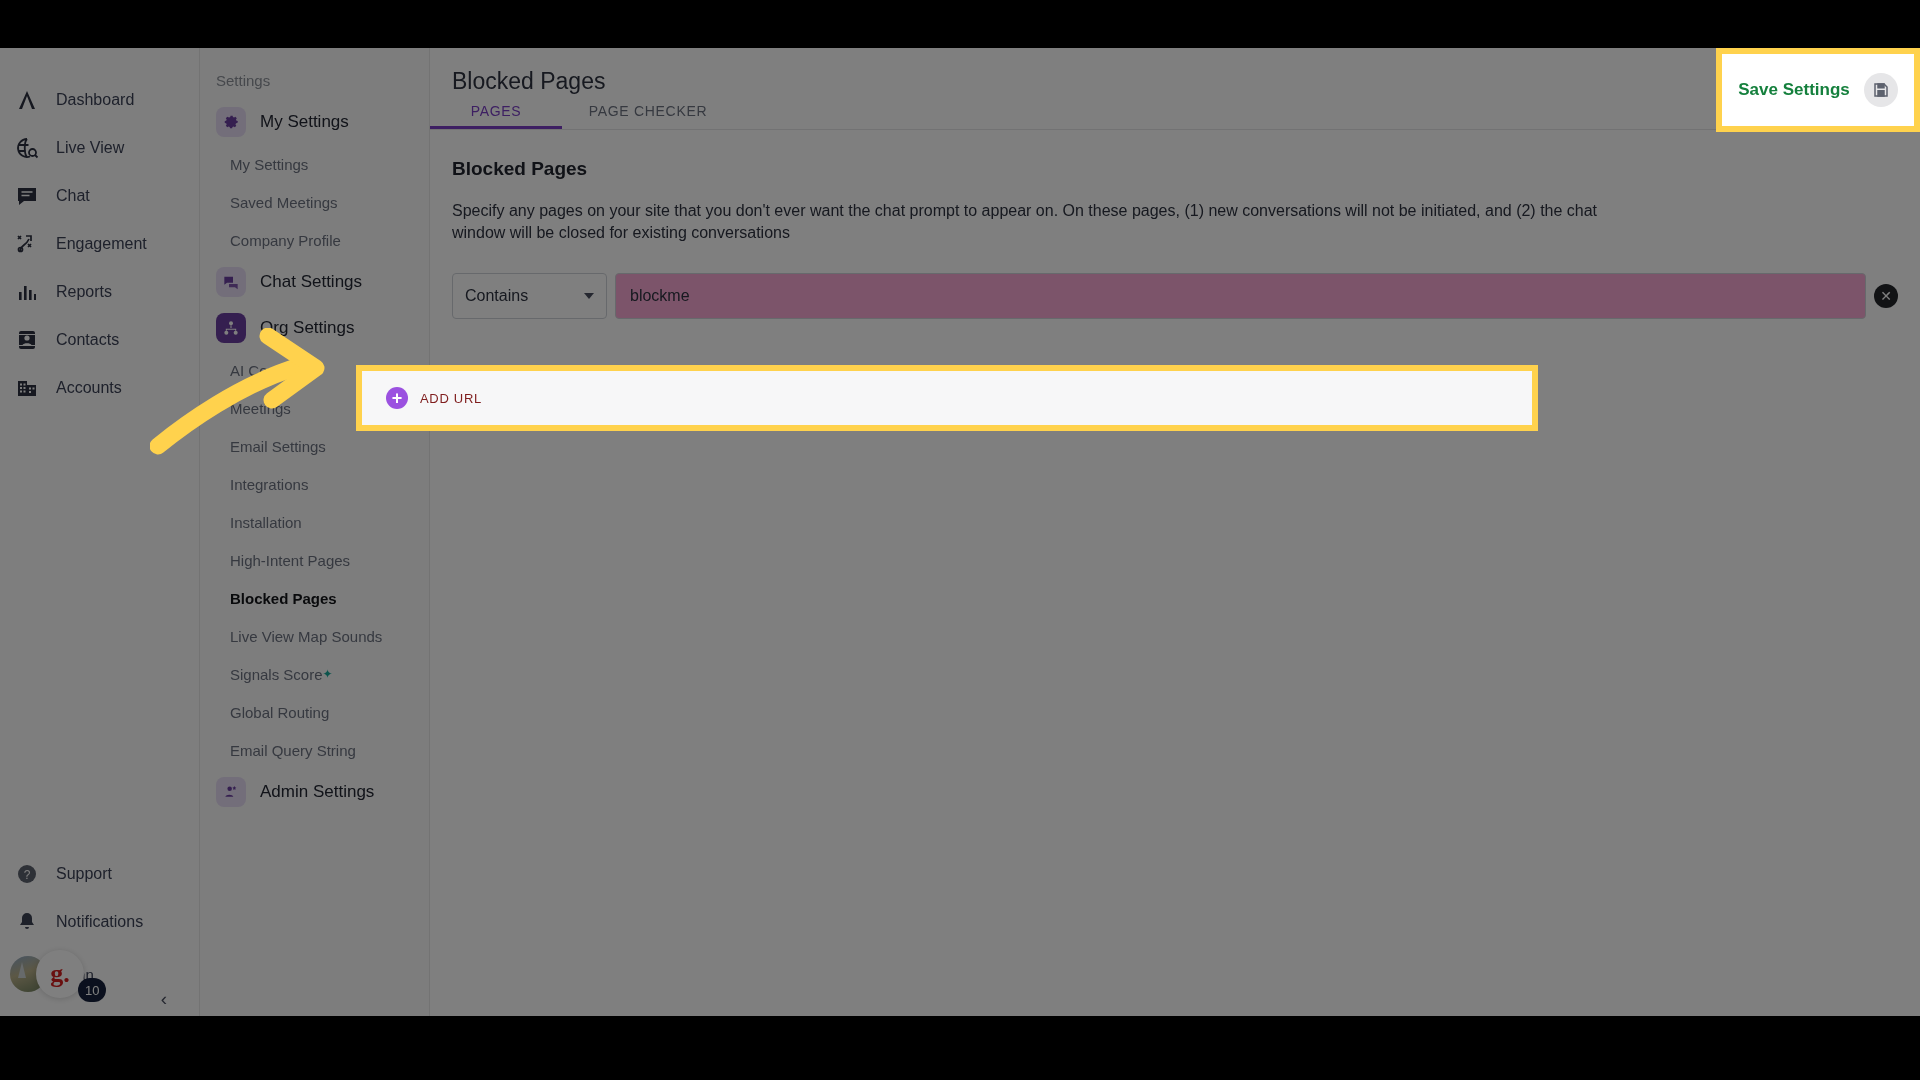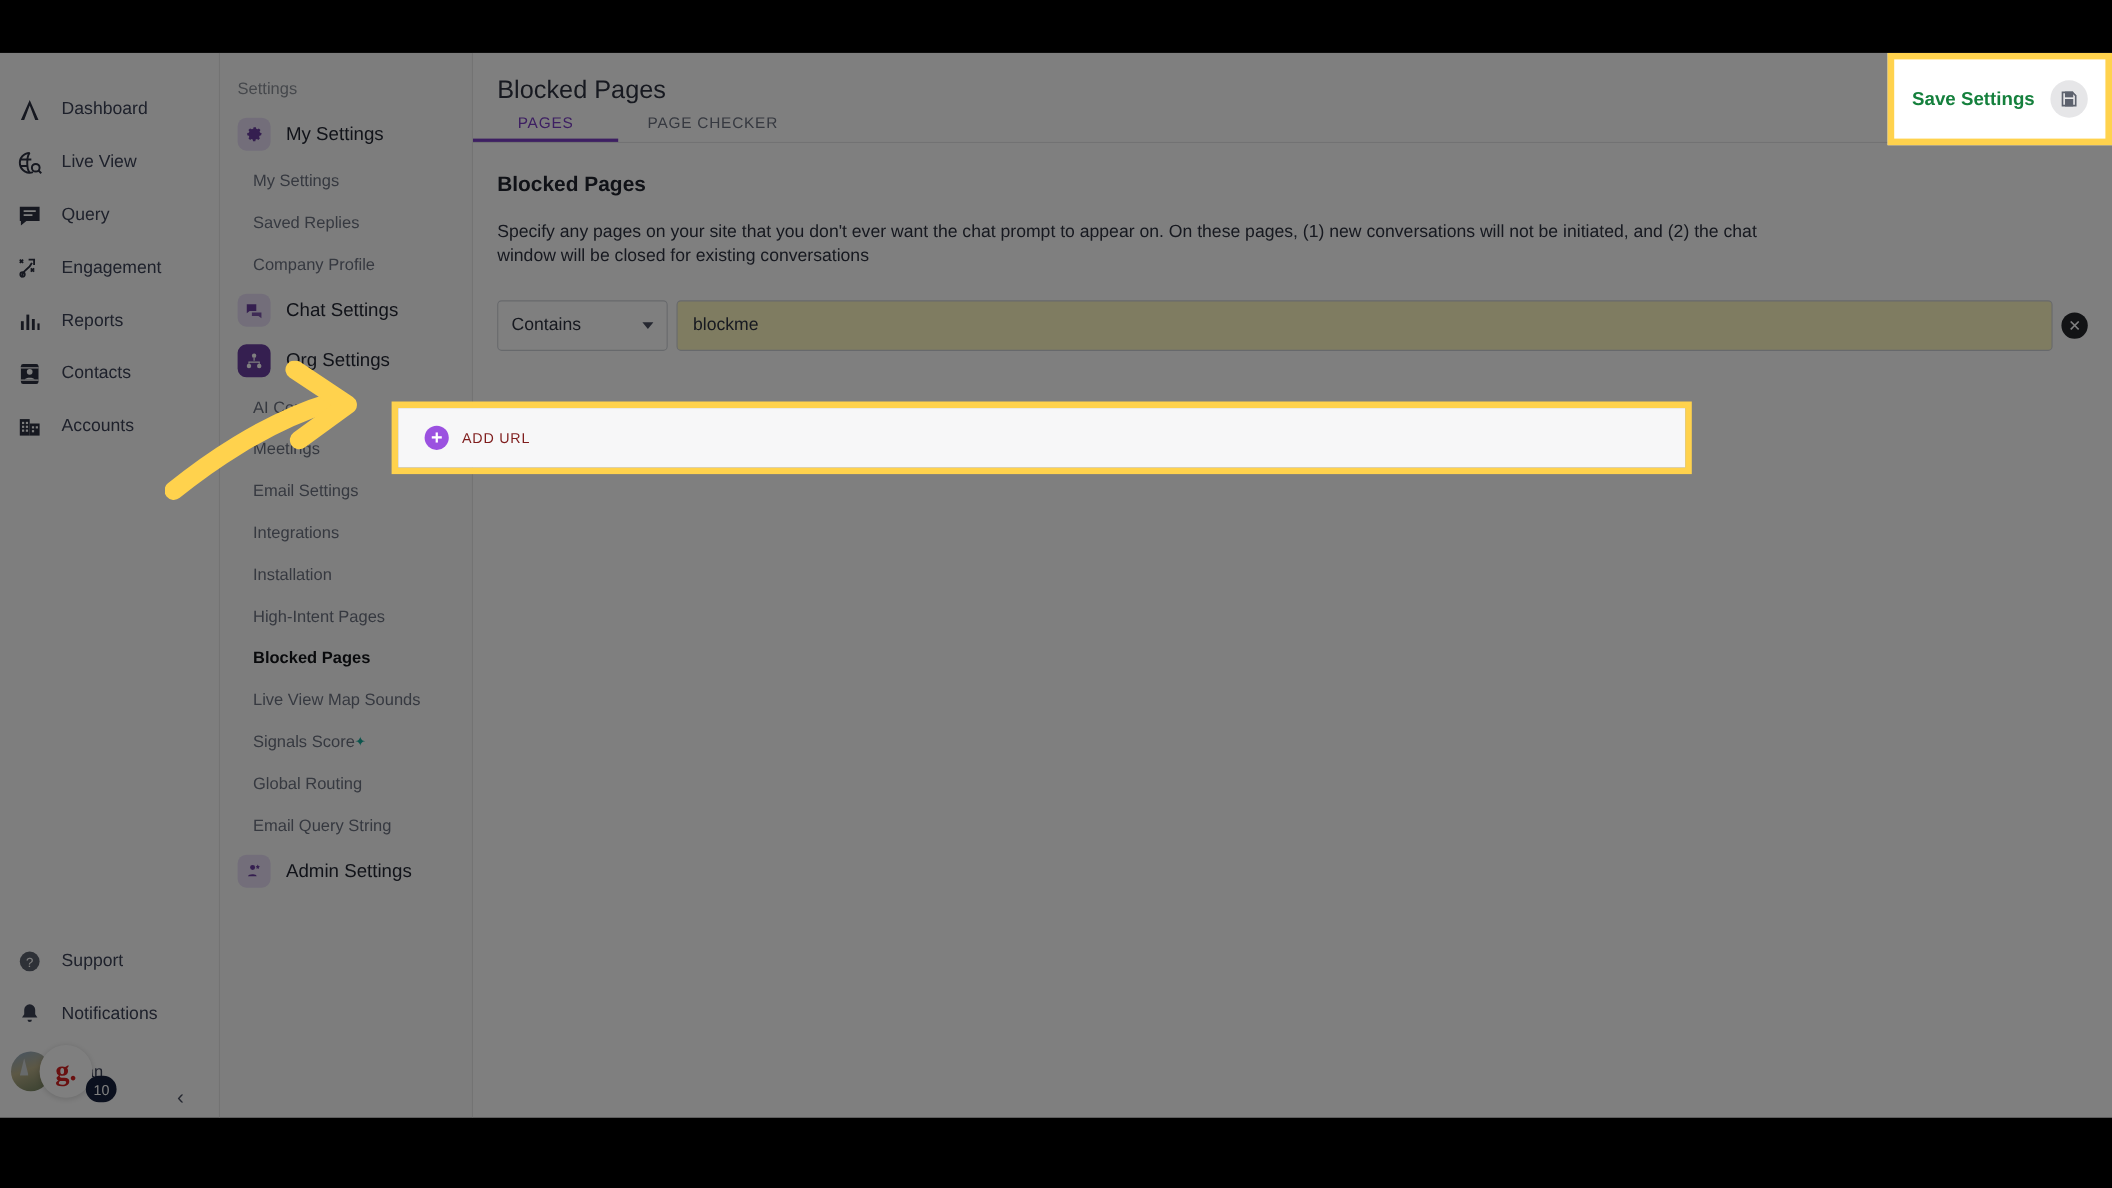--- a/index.html
+++ b/index.html
@@ -158,21 +158,21 @@
     width: 155px; height: 46px;
     border: 1px solid #cfd2d8; border-radius: 4px;
     background: #fff; display: flex; align-items: center;
     padding: 0 12px; justify-content: space-between;
     font-size: 16px; color: #2e3340; cursor: pointer;
   }
   .caret { width: 0; height: 0; border-left: 5px solid transparent;
            border-right: 5px solid transparent; border-top: 6px solid #4a4f60; }
   #url-input {
     flex: 1; height: 46px; border: 1px solid #cfd2d8; border-radius: 4px;
-    background: #fef9c3; padding: 0 14px; font-size: 16px; color: #2e3340;
+    background: #f9a8d4; padding: 0 14px; font-size: 16px; color: #2e3340;
     font-family: "Liberation Sans", sans-serif;
   }
   #delete-url {
     width: 24px; height: 24px; border-radius: 50%; background: #24262b;
     color: #fff; display: flex; align-items: center; justify-content: center;
     font-size: 14px; cursor: pointer; flex: none; line-height: 1;
   }
 
   
   #addurl-wrap {
@@ -238,21 +238,21 @@
         <span>Live View</span>
       </div>
 
       <div class="nav-item">
         <span class="nav-icon">
           <svg width="24" height="24" viewBox="0 0 24 24">
             <path d="M3 4h18v13H9l-5 4v-4H3z" fill="#2c3040"></path>
             <path d="M6.5 8h11M6.5 11.5h8" stroke="#fff" stroke-width="1.6"></path>
           </svg>
         </span>
-        <span>Query</span>
+        <span>Chat</span>
       </div>
 
       <div class="nav-item">
         <span class="nav-icon">
           <svg width="24" height="24" viewBox="0 0 24 24" fill="none" stroke="#2c3040" stroke-width="1.7">
             <path d="M5 20c0-7 6-6 9-13"></path>
               <path d="M11 4h5v5"></path>
             <path d="M3 4l3 3M6 4L3 7"></path>
               <path d="M13 12l3 3M16 12l-3 3"></path>
             <circle cx="5.5" cy="17.5" r="2"></circle>
@@ -348,21 +348,21 @@
 
     <div class="set-group">
       <span class="set-group-icon" style="background:#e6ddf4;">
         <svg width="17" height="17" viewBox="0 0 24 24" fill="#6b3fa0">
           <path d="M12 8.5a3.5 3.5 0 1 0 0 7 3.5 3.5 0 0 0 0-7zm9-1.2l-2-.4a7.4 7.4 0 0 0-.7-1.7l1.2-1.7-2.1-2.1-1.7 1.2a7.4 7.4 0 0 0-1.7-.7l-.4-2h-3l-.4 2c-.6.2-1.2.4-1.7.7L6.1 1.4 4 3.5l1.2 1.7c-.3.5-.5 1.1-.7 1.7l-2 .4v3l2 .4c.2.6.4 1.2.7 1.7L4 14.1l2.1 2.1 1.7-1.2c.5.3 1.1.5 1.7.7l.4 2h3l.4-2c.6-.2 1.2-.4 1.7-.7l1.7 1.2 2.1-2.1-1.2-1.7c.3-.5.5-1.1.7-1.7l2-.4z" transform="translate(0,2.5) scale(1)"></path>
         </svg>
       </span>
       <span class="set-group-label">My Settings</span>
     </div>
     <div class="set-sub">My Settings</div>
-    <div class="set-sub">Saved Replies</div>
+    <div class="set-sub">Saved Meetings</div>
     <div class="set-sub">Company Profile</div>
 
     <div class="set-group">
       <span class="set-group-icon" style="background:#e6ddf4;">
         <svg width="16" height="16" viewBox="0 0 24 24" fill="#6b3fa0">
           <path d="M2 4h13v9H6l-4 3z"></path>
             <path d="M9 15h13v8l-4-3H9z" opacity="0.85"></path>
         </svg>
       </span>
       <span class="set-group-label">Chat Settings</span>

